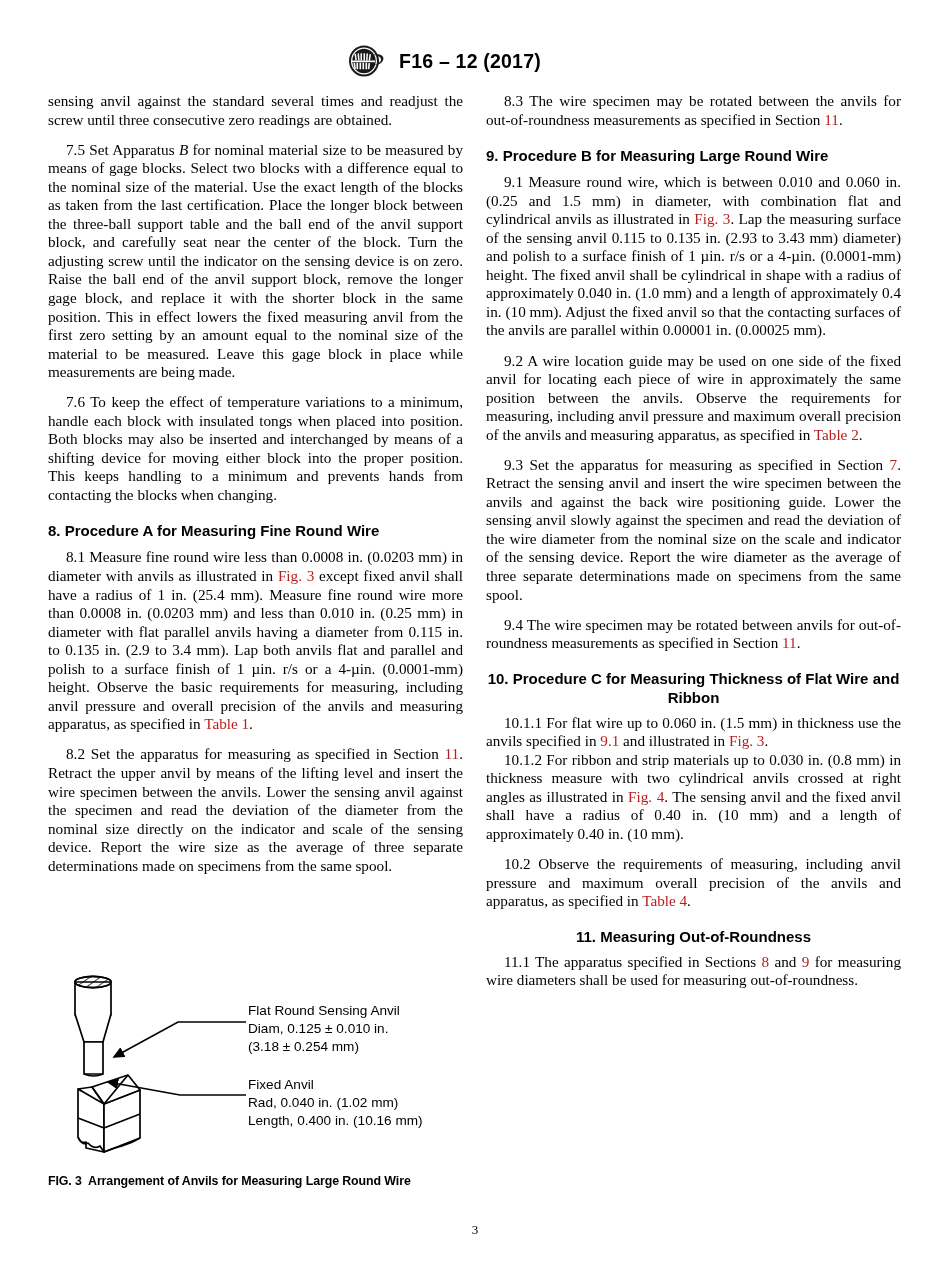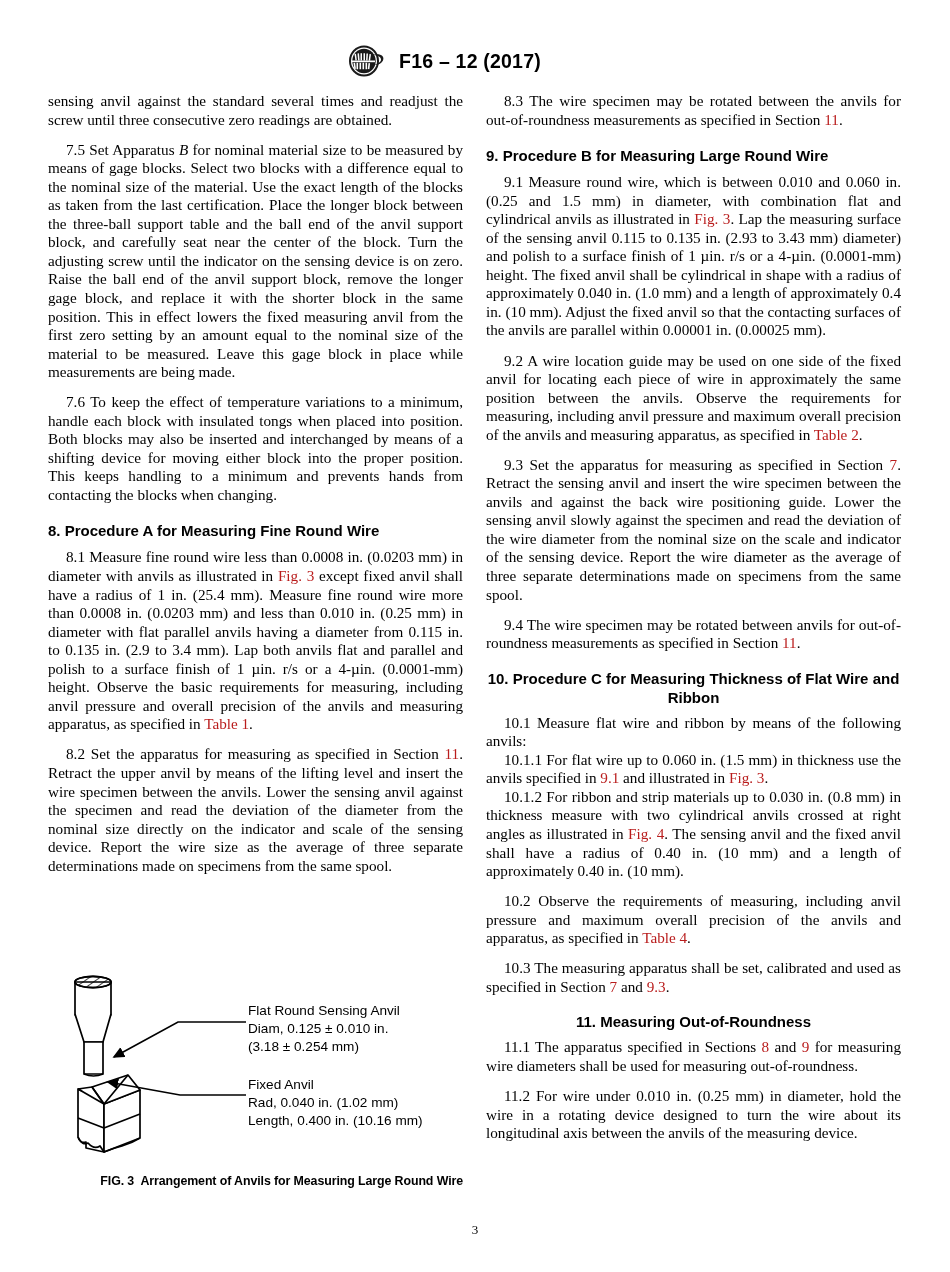--- a/index.html
+++ b/index.html
@@ -92,21 +92,21 @@
     width: 415px;
     height: 212px;
     text-align: right;
   }
   .figure-art svg { display: block; }
   .fig-caption {
     position: absolute;
     left: 48px;
     top: 1174px;
     width: 415px;
-    text-align: right;
+    text-align: left;
     font-family: "Liberation Sans", "DejaVu Sans", sans-serif;
     font-weight: bold;
     font-size: 12.4px;
     letter-spacing: -0.1px;
     white-space: pre;
   }
   .page-number {
     position: absolute;
     left: 0;
     top: 1222px;
@@ -170,30 +170,27 @@
       </div>
     <h2 class="sec-head">9.  Procedure B for Measuring Large Round Wire</h2>
     <div id="right-sec9">
         <p class="para"><span>9.1 Measure round wire, which is between 0.010 and 0.060 in. (0.25 and 1.5 mm) in diameter, with combination flat and cylindrical anvils as illustrated in </span><span class="xref">Fig. 3</span><span>. Lap the measuring surface of the sensing anvil 0.115 to 0.135 in. (2.93 to 3.43 mm) diameter) and polish to a surface finish of 1 µin. r/s or a 4-µin. (0.0001-mm) height. The fixed anvil shall be cylindrical in shape with a radius of approximately 0.040 in. (1.0 mm) and a length of approximately 0.4 in. (10 mm). Adjust the fixed anvil so that the contacting surfaces of the anvils are parallel within 0.00001 in. (0.00025 mm).</span></p>
         <p class="para gap"><span>9.2 A wire location guide may be used on one side of the fixed anvil for locating each piece of wire in approximately the same position between the anvils. Observe the requirements for measuring, including anvil pressure and maximum overall precision of the anvils and measuring apparatus, as specified in </span><span class="xref">Table 2</span><span>.</span></p>
         <p class="para gap"><span>9.3 Set the apparatus for measuring as specified in Section </span><span class="xref">7</span><span>. Retract the sensing anvil and insert the wire specimen between the anvils and against the back wire positioning guide. Lower the sensing anvil slowly against the specimen and read the deviation of the wire diameter from the nominal size on the scale and indicator of the sensing device. Report the wire diameter as the average of three separate determinations made on specimens from the same spool.</span></p>
         <p class="para gap"><span>9.4 The wire specimen may be rotated between anvils for out-of-roundness measurements as specified in Section </span><span class="xref">11</span><span>.</span></p>
       </div>
     <h2 class="sec-head tight">10.  Procedure C for Measuring Thickness of Flat Wire and Ribbon</h2>
     <div id="right-sec10">
-        <p class="para"><span>10.1 Measure flat wire and ribbon by means of the following anvils:</span></p>
         <p class="para"><span>10.1.1 For flat wire up to 0.060 in. (1.5 mm) in thickness use the anvils specified in </span><span class="xref">9.1</span><span> and illustrated in </span><span class="xref">Fig. 3</span><span>.</span></p>
         <p class="para"><span>10.1.2 For ribbon and strip materials up to 0.030 in. (0.8 mm) in thickness measure with two cylindrical anvils crossed at right angles as illustrated in </span><span class="xref">Fig. 4</span><span>. The sensing anvil and the fixed anvil shall have a radius of 0.40 in. (10 mm) and a length of approximately 0.40 in. (10 mm).</span></p>
         <p class="para gap"><span>10.2 Observe the requirements of measuring, including anvil pressure and maximum overall precision of the anvils and apparatus, as specified in </span><span class="xref">Table 4</span><span>.</span></p>
-        <p class="para gap"><span>10.3 The measuring apparatus shall be set, calibrated and used as specified in Section </span><span class="xref">7</span><span> and </span><span class="xref">9.3</span><span>.</span></p>
       </div>
     <h2 class="sec-head tight">11.  Measuring Out-of-Roundness</h2>
     <div id="right-sec11">
         <p class="para"><span>11.1 The apparatus specified in Sections </span><span class="xref">8</span><span> and </span><span class="xref">9</span><span> for measuring wire diameters shall be used for measuring out-of-roundness.</span></p>
-        <p class="para gap"><span>11.2 For wire under 0.010 in. (0.25 mm) in diameter, hold the wire in a rotating device designed to turn the wire about its longitudinal axis between the anvils of the measuring device.</span></p>
       </div>
   </div>
 
   <div class="figure">
     <div class="figure-art">
       <svg width="415" height="212" viewBox="0 0 415 212" xmlns="http://www.w3.org/2000/svg">
         <defs>
           <pattern id="hatch" width="6" height="6" patternTransform="rotate(55)" patternUnits="userSpaceOnUse">
             <line x1="0" y1="0" x2="0" y2="6" stroke="#000" stroke-width="1.5"></line>
           </pattern>

